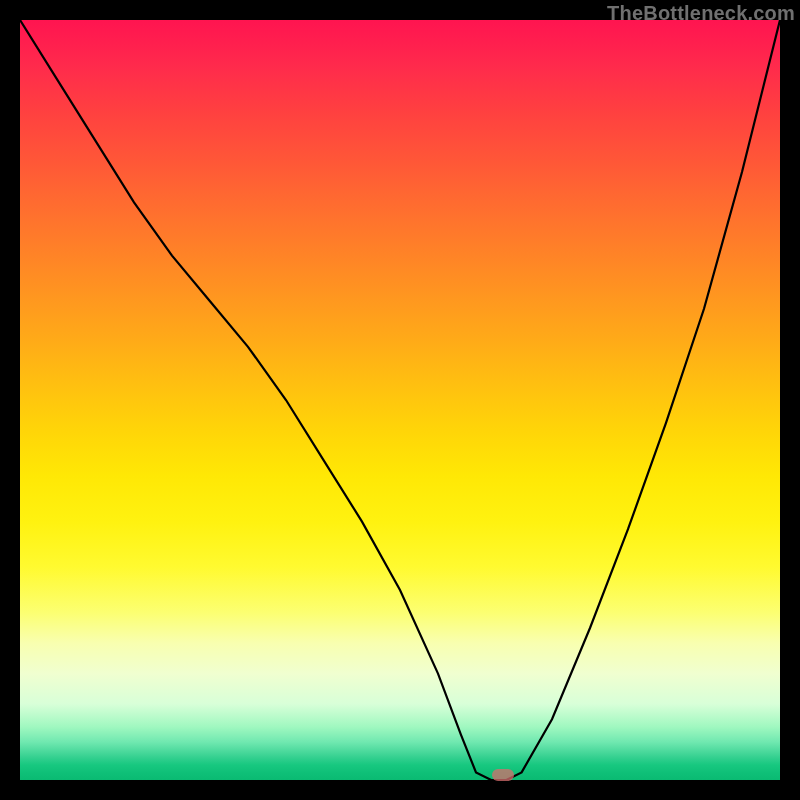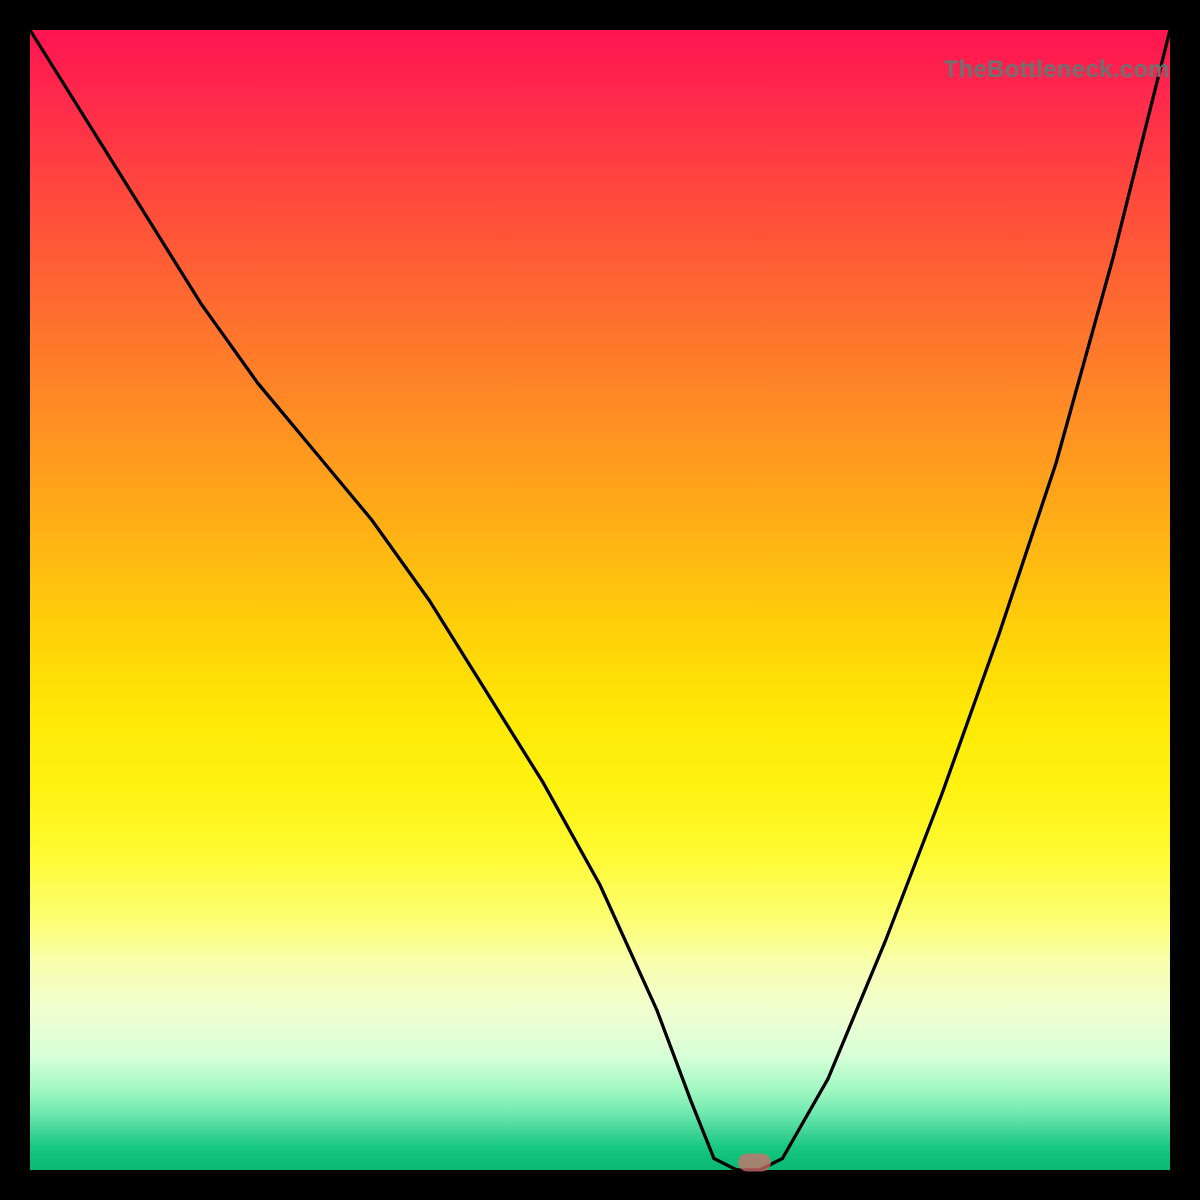--- a/index.html
+++ b/index.html
@@ -43,27 +43,26 @@
       #70e8b0 95%,
       #35d090 97%,
       #18c880 98%,
       #0fc078 99%,
       #0aba72 100%
     );
   }
   .watermark {
     position: absolute;
     top: 2px;
-    right: 20px;
+    right: 5px;
     font-family: Arial, sans-serif;
-    font-size: 16px;
+    font-size: 20px;
     font-weight: bold;
     color: #707070;
     letter-spacing: 0.2px;
-    margin-top: 36px;
   }
   svg.curve {
     position: absolute;
     left: 20px;
     top: 20px;
     width: 760px;
     height: 760px;
   }
   .marker {
     position: absolute;

